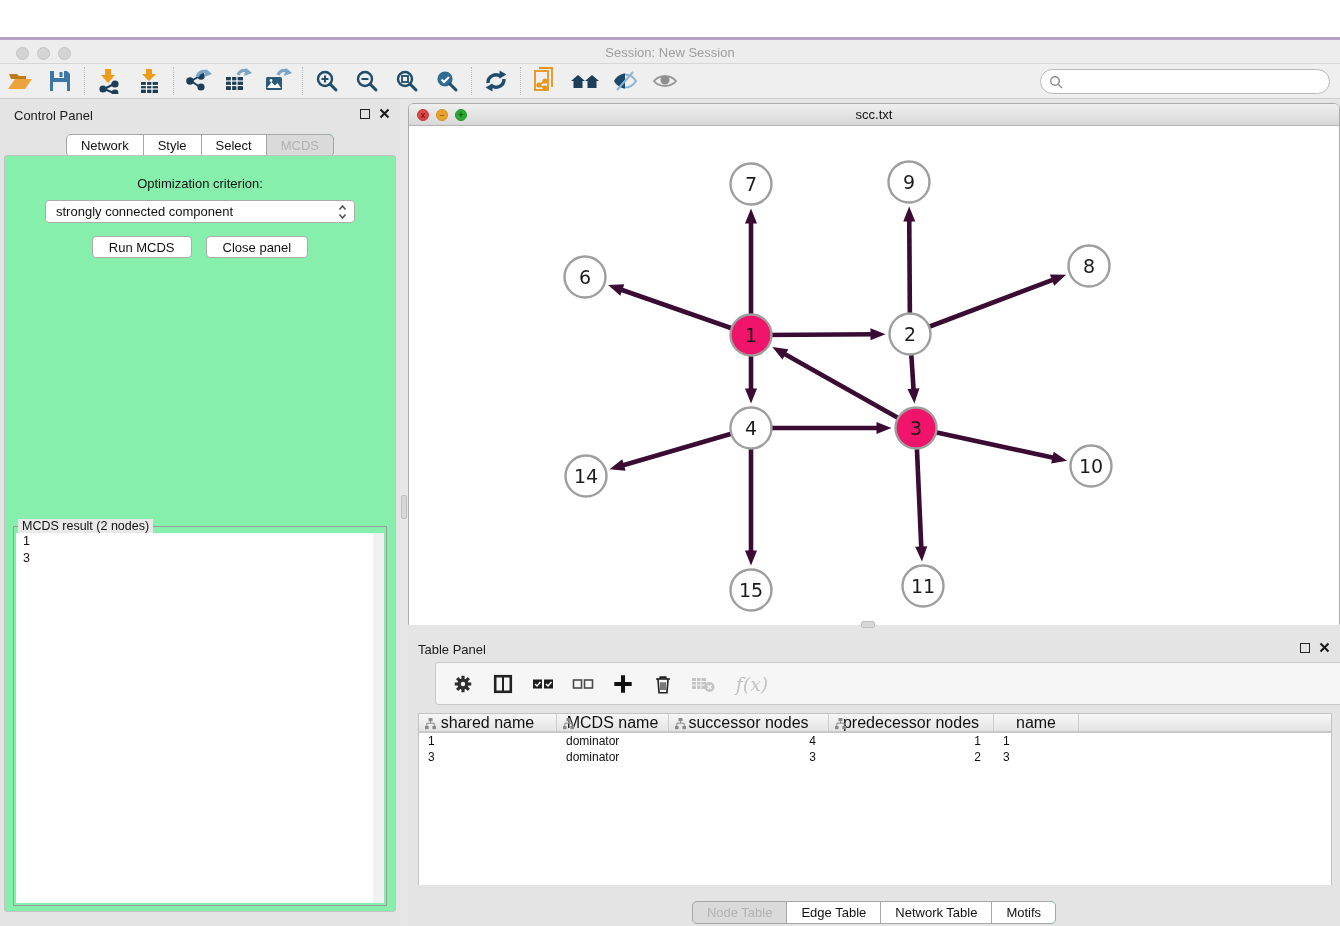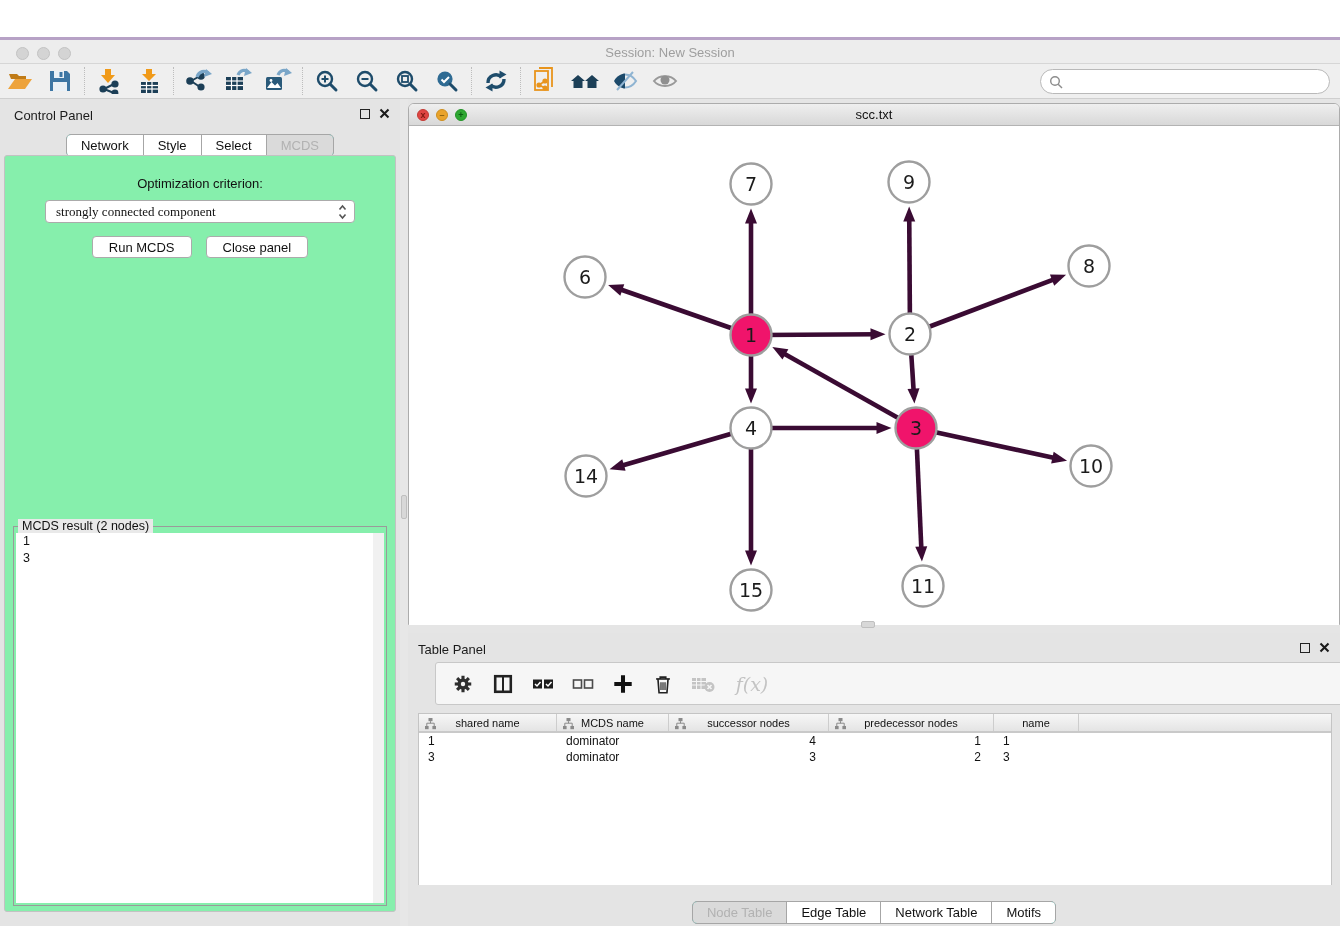--- a/index.html
+++ b/index.html
@@ -31,21 +31,21 @@
   .tabs-row { position:absolute; left:0; right:0; top:35px; display:flex; justify-content:center; }
   .tabgroup { display:flex; border:1px solid #A6A6A6; border-radius:5px; overflow:hidden; background:#14b8a6; }
   .tab { padding:3px 14px; font-size:13px; color:#111; background:#FFF; border-left:1px solid #A6A6A6; cursor:default; }
   .tab:first-child { border-left:none; }
   .tab.active { background:#DADADA; color:#B2B2B2; }
   .cp-content { position:absolute; left:4px; top:56px; width:392px; height:757px;
     background:#86efac; border:1px solid #C2C2C2; border-radius:3px; }
   .opt-label { margin-top:20px; text-align:center; font-size:13px; color:#111; }
   .dropdown { position:relative; margin:9px 40px 0 40px; height:23px; background:#FFF;
     border:1px solid #ABABAB; border-radius:4px; font-size:13px; color:#111;
-    display:flex; align-items:center; padding-left:10px;font-family:Liberation Serif, serif; }
+    display:flex; align-items:center; padding-left:10px; }
   .dd-stepper { position:absolute; right:7px; top:3px; }
   .btn-row { display:flex; justify-content:center; gap:14px; margin-top:13px; }
   .ui-btn { height:22px; padding:0 16px; background:#FFF; border:1px solid #ABABAB; border-radius:4px;
     font-size:13px; color:#111; display:flex; align-items:center; }
   .result-box { position:absolute; left:8px; top:370px; width:374px; height:380px; border:1px solid #9A9A9A; }
   .result-legend { position:absolute; left:4px; top:-8px; background:#E9E9E9; padding:0 4px; font-size:12.5px; color:#111; }
   .result-inner { position:absolute; left:2px; top:6px; right:2px; bottom:2px; background:#FFF; overflow:hidden; }
   .result-scroll { position:absolute; right:0; top:0; bottom:0; width:11px; background:#F1F1F1; }
   .result-line { font-size:12.5px; color:#111; line-height:17px; padding-left:7px; }
   .result-inner .result-line:first-child { padding-top:3px; }
@@ -74,21 +74,21 @@
   
   .table-panel { position:absolute; left:408px; top:596px; width:932px; height:296px; background:#E4E4E4; }
   .tp-toolbar { position:absolute; left:27px; top:29px; width:914px; height:43px; background:#F6F6F6;
     border:1px solid #C8C8C8; border-radius:3px; display:flex; align-items:center; gap:14px; padding-left:14px; }
   .tp-ico { width:26px; height:26px; display:flex; align-items:center; justify-content:center; }
   .fx-label { font-family:"DejaVu Serif","Liberation Serif",serif; font-style:italic; font-size:19px; color:#C3C3C3; }
   .data-table { position:absolute; left:10px; top:80px; width:914px; height:172px; background:#FFF;
     border:1px solid #C4C4C4; border-bottom:none; }
   .thead { display:flex; height:19px; background:linear-gradient(#F7F7F7,#E4E4E4); border-bottom:2px solid #C9C9C9; }
   .th { position:relative; display:flex; align-items:center; justify-content:center;
-    font-size:11px; color:#111; border-right:1px solid #CDCDCD; flex:0 0 auto; }
+    font-size:16px; color:#111; border-right:1px solid #CDCDCD; flex:0 0 auto; }
   .th .col-ico { position:absolute; left:6px; top:4px; }
   .trow { display:flex; height:16px; }
   .td { font-size:12px; color:#111; flex:0 0 auto; line-height:16px; white-space:nowrap; overflow:hidden; }
   .td.left { padding-left:9px; text-align:left; }
   .td.right { padding-right:13px; text-align:right; }
   .tp-tabs { position:absolute; left:0; right:0; top:268px; display:flex; justify-content:center; }
 
   
   .statusbar { position:absolute; left:0; top:892px; width:1340px; height:34px; background:#E3E3E3;
     border-top:1px solid #C6C6C6; }

